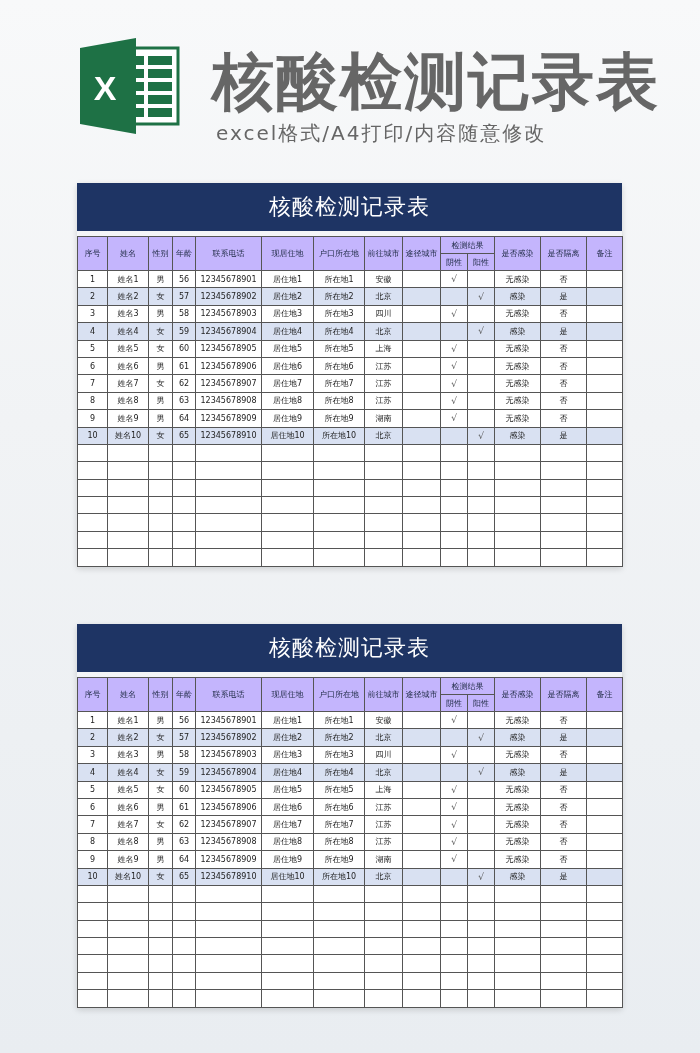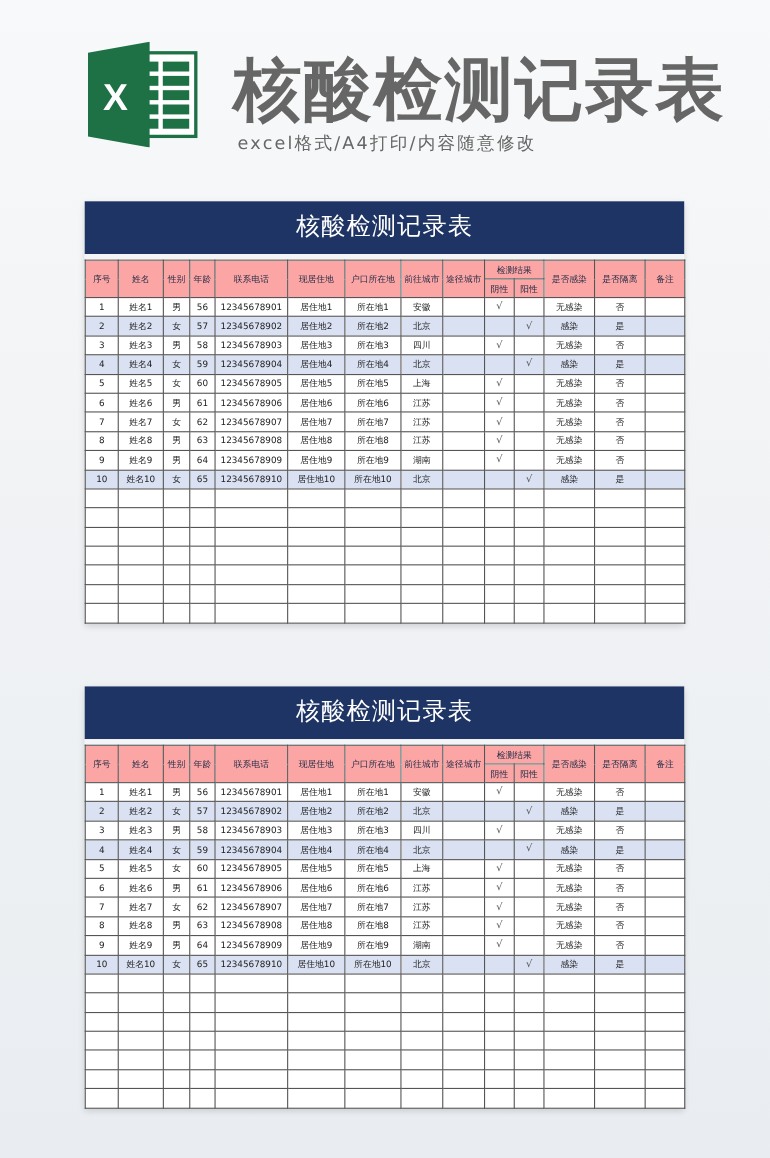--- a/index.html
+++ b/index.html
@@ -11,39 +11,39 @@
   }
   .banner { position: absolute; left: 0; top: 0; width: 700px; height: 180px; }
   .excel-logo { position: absolute; left: 80px; top: 38px; width: 100px; height: 96px; }
   .banner-title {
     position: absolute; left: 212px; top: 44px;
     font-size: 62px; font-weight: bold; color: #666; letter-spacing: 2px;
     line-height: 76px; white-space: nowrap;
   }
   .banner-sub {
     position: absolute; left: 216px; top: 120px;
-    font-size: 16px; color: #666; letter-spacing: 2px; white-space: nowrap;
+    font-size: 20px; color: #666; letter-spacing: 2px; white-space: nowrap;
   }
 
   .sheet {
     position: absolute; left: 77px; width: 545px;
     box-shadow: 0 2px 6px rgba(0,0,0,0.15);
     background: #fff;
   }
   .sheet-title {
     height: 48px; background: #1e3464; color: #fff;
     font-size: 22px; text-align: center; line-height: 48px; letter-spacing: 1px;
   }
   .sheet-gap { height: 5px; background: #f4f5f7; }
   table { border-collapse: collapse; width: 545px; table-layout: fixed; }
   th, td {
     border: 1px solid #555; text-align: center; font-size: 8px; color: #222;
     overflow: hidden; white-space: nowrap; padding: 0;
   }
-  th { background: #fca5a5; font-weight: normal; color: #1e2a44; }
+  th { background: #c4b5fd; font-weight: normal; color: #1e2a44; }
   thead tr.h1 th { height: 17px; }
   thead tr.h2 th { height: 17px; }
   tbody td { height: 17.4px; }
   tbody tr.hl td { background: #d9e1f2; }
   .chk { color: #555; font-size: 9px; }
 </style>
 </head>
 <body>
 
 <div class="banner">

